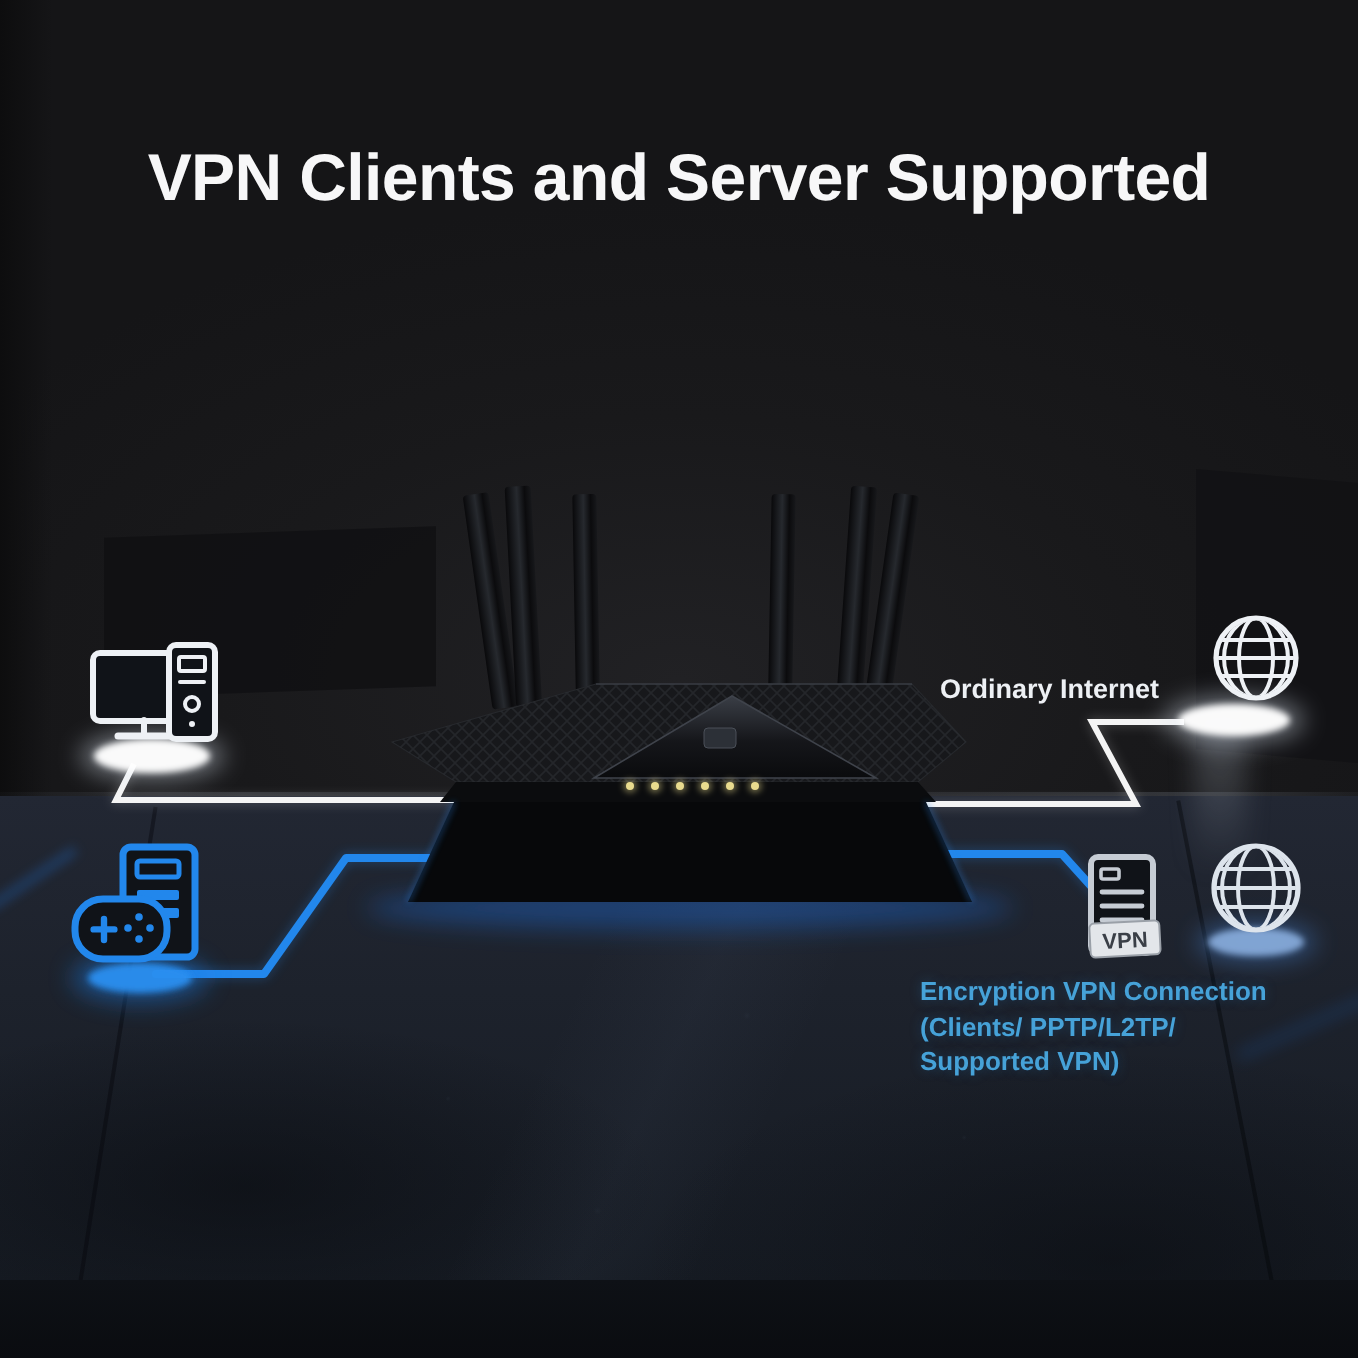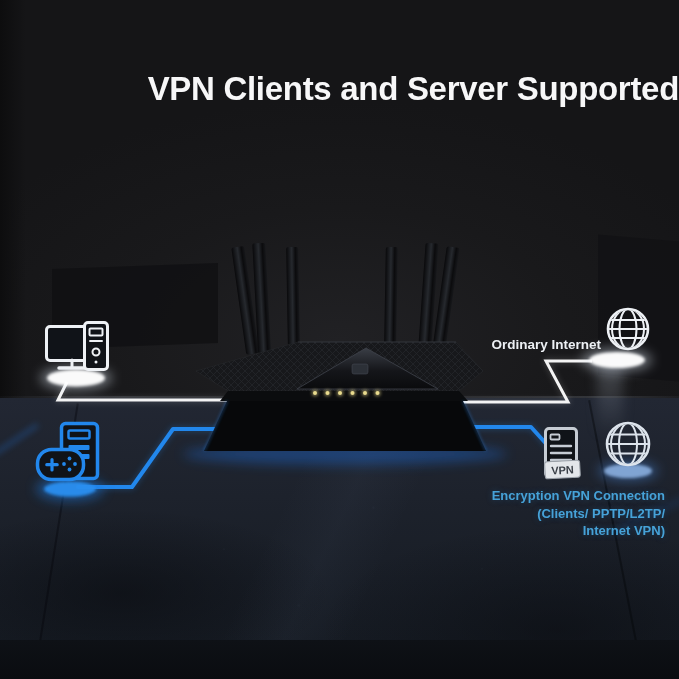--- a/index.html
+++ b/index.html
@@ -39,26 +39,26 @@
     background:rgba(5,6,9,.45);transform:rotate(-11deg);}
   .floor-front{position:absolute;left:0;top:640px;width:679px;height:39px;
     background:linear-gradient(180deg,#0e1116,#0a0c10);}
   .pillar-right{position:absolute;left:597px;top:362px;width:26px;height:72px;
     background:linear-gradient(180deg,rgba(150,158,170,.38),rgba(70,76,84,.04));
     filter:blur(6px);}
   .streak-left{position:absolute;left:-10px;top:438px;width:52px;height:3px;
     background:#1f6fd0;transform:rotate(-34deg);filter:blur(3px);opacity:.5;}
   .streak-right{position:absolute;left:616px;top:512px;width:72px;height:3px;
     background:#1b5fb8;transform:rotate(-24deg);filter:blur(4px);opacity:.4;}
-  .title{position:absolute;left:0;top:70px;width:679px;text-align:right;
+  .title{position:absolute;left:0;top:70px;width:679px;text-align:center;
     color:#f7f7f8;font-size:33px;font-weight:700;letter-spacing:-.3px;}
   .svg-layer{position:absolute;left:0;top:0;}
-  .label-internet{position:absolute;left:470px;top:337px;width:131px;text-align:right;
+  .label-internet{position:absolute;left:470px;top:337px;width:131px;text-align:left;
     color:#edf0f4;font-size:13.5px;font-weight:700;}
-  .caption{position:absolute;left:460px;top:487px;width:205px;text-align:right;
+  .caption{position:absolute;left:460px;top:487px;width:205px;text-align:left;
     color:var(--caption);font-size:13px;font-weight:700;line-height:17.5px;
     text-shadow:0 0 6px rgba(40,120,190,.35);}
   .ln-w{stroke:var(--white-line);stroke-width:3;fill:none;}
   .ln-b{stroke:var(--accent);stroke-width:4;fill:none;stroke-linejoin:round;stroke-linecap:round;}
   .s-acc{stroke:var(--accent);fill:none;}
   .f-acc{fill:var(--accent);}
   .s-wht{stroke:#eef1f5;fill:none;}
   .s-gry{stroke:#c6ccd4;fill:none;}
   .icon-fill{fill:#101318;}
 </style>
@@ -243,16 +243,16 @@
         <text x="562.5" y="474" text-anchor="middle" font-family="Liberation Sans, sans-serif" font-size="11" font-weight="bold" fill="#3a3f47">VPN</text>
       </g>
     </g>
   </svg>
 
   <div class="label-internet">Ordinary Internet</div>
 
   <div class="caption">
     <div>Encryption VPN Connection</div>
     <div>(Clients/ PPTP/L2TP/</div>
-    <div>Internet VPN)</div>
+    <div>Supported VPN)</div>
   </div>
 
 </div>
 
 </body></html>

